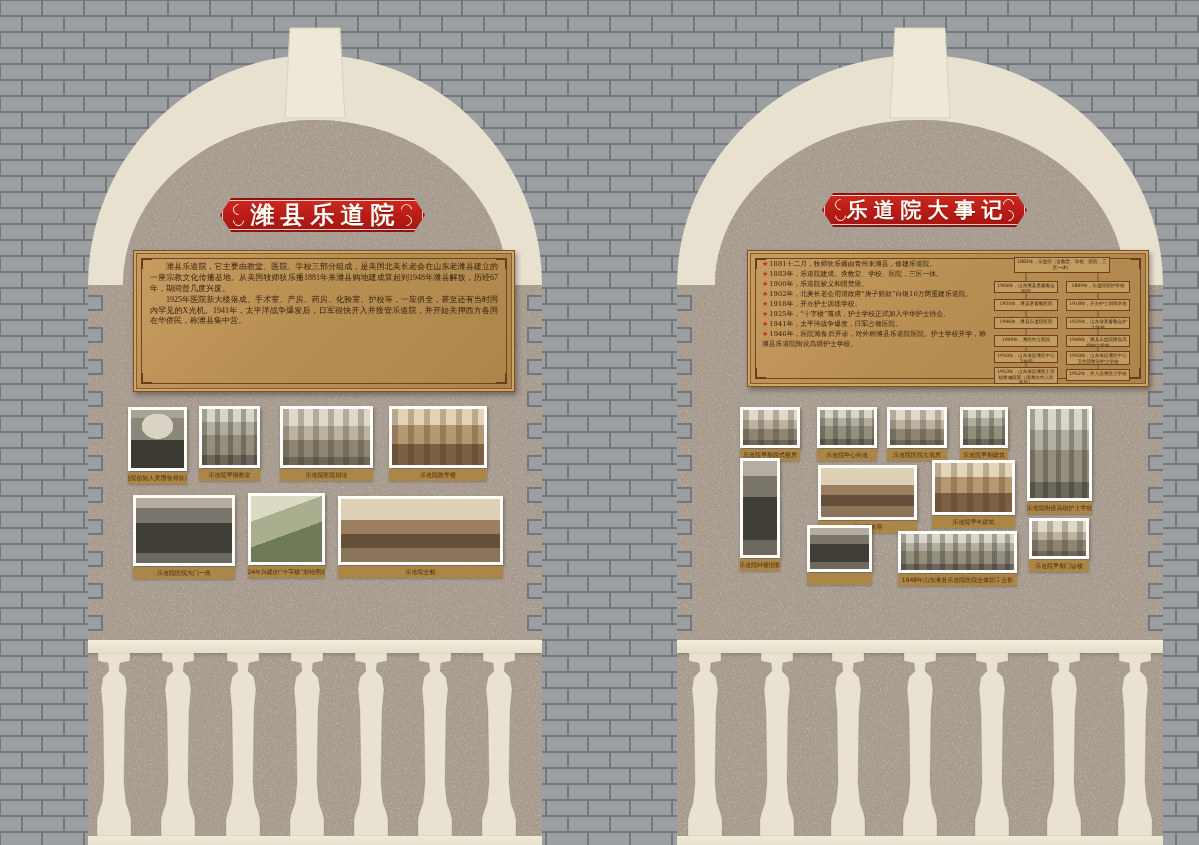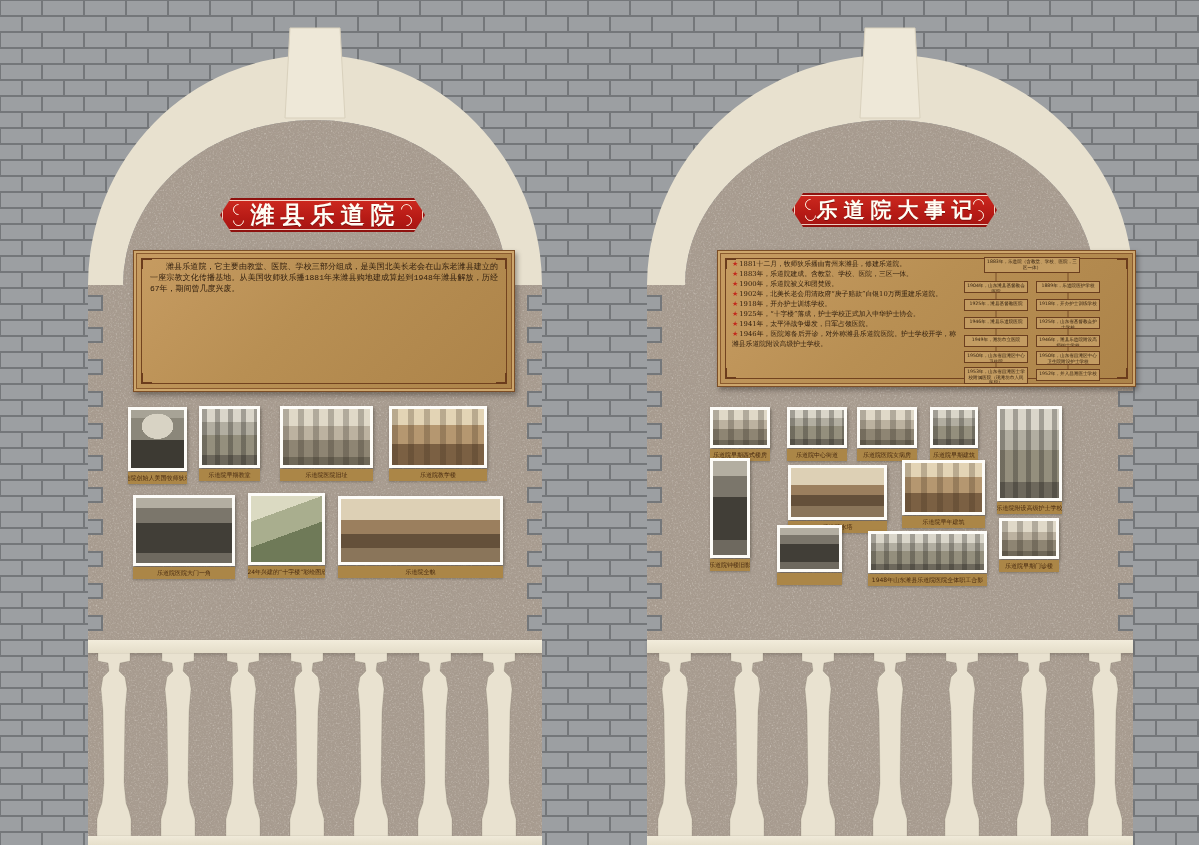--- a/index.html
+++ b/index.html
@@ -7,21 +7,21 @@
     position:relative;width:1199px;height:845px;overflow:hidden;
     background:#9c9fa2;
     font-family:"Liberation Sans",sans-serif;
   }
   
   #bg-brick{position:absolute;left:0;top:0;}
 
   
   .panel{position:absolute;top:0;height:845px;}
   #panel-left{left:88px;width:454px;}
-  #panel-right{left:647px;width:486px;}
+  #panel-right{left:677px;width:486px;}
   .arch-svg{position:absolute;left:0;top:0;}
 
   
   .banner{
     position:absolute;display:flex;align-items:center;justify-content:center;
     background:linear-gradient(180deg,#cf2a20,#b61a15 60%,#a31512);
     clip-path:polygon(11px 0,calc(100% - 11px) 0,100% 50%,calc(100% - 11px) 100%,11px 100%,0 50%);
     box-shadow:inset 0 0 0 2px #8e120f, inset 0 0 0 3px rgba(255,250,235,.8);
   }
   .banner h1{
@@ -48,21 +48,21 @@
     box-shadow:inset 0 0 0 2px #cda66c, inset 0 0 0 3px #8a5a2e, 2px 3px 5px rgba(30,25,20,.4);
   }
   .plaque-frame{position:absolute;inset:7px;border:1px solid #72431f;}
   .pc{position:absolute;width:9px;height:9px;border-top:2px solid #6b3c1c;border-left:2px solid #6b3c1c;}
   .pc.tl{left:-1px;top:-1px;}
   .pc.tr{right:-1px;top:-1px;transform:rotate(90deg);}
   .pc.br{right:-1px;bottom:-1px;transform:rotate(180deg);}
   .pc.bl{left:-1px;bottom:-1px;transform:rotate(270deg);}
   .plaque-body{
     position:absolute;left:16px;right:16px;top:11px;bottom:10px;
-    color:#33200f;font-family:Liberation Mono, monospace;
+    color:#33200f;font-family:Liberation Serif, serif;
     font-size:8px;line-height:1.36;text-align:justify;overflow:hidden;
   }
   .plaque-body p{margin:0;text-indent:2em;}
 
   
   .timeline{
     position:absolute;left:14px;top:9px;width:224px;bottom:8px;overflow:hidden;
     color:#33200f;font-family:"DejaVu Serif","Liberation Serif",serif;
     font-size:6.8px;line-height:1.42;text-align:justify;
   }
@@ -200,20 +200,21 @@
 
   <div class="plaque" style="left:45px;top:250px;width:380px;height:140px;">
     <div class="plaque-frame">
       <span class="pc tl"></span>
       <span class="pc tr"></span>
       <span class="pc br"></span>
       <span class="pc bl"></span>
     </div>
     <div class="plaque-body" id="plaque-left-body">
         <p>潍县乐道院，它主要由教堂、医院、学校三部分组成，是美国北美长老会在山东老潍县建立的一座宗教文化传播基地。从美国牧师狄乐播1881年来潍县购地建成算起到1948年潍县解放，历经67年，期间曾几度兴废。</p>
+        <p>1925年医院新大楼落成。手术室、产房、药房、化验室、护校等，一应俱全，甚至还有当时国内罕见的X光机。1941年，太平洋战争爆发后，日军很快开入并接管乐道院，并开始关押西方各国在华侨民，称潍县集中营。</p>
       </div>
   </div>
 
   <div id="photos-left">
       <div class="photo" style="left: 40px; top: 407px; width: 59px; height: 64px;">
         <div class="photo-inner v1"></div>
       </div>
       <div class="caption" style="left: 40px; top: 472px; width: 59px; height: 12px;">乐道院创始人美国牧师狄乐播</div>
       <div class="photo" style="left: 111px; top: 406px; width: 61px; height: 62px;">
         <div class="photo-inner v2"></div>
@@ -299,21 +300,21 @@
   </svg>
 
   <div class="banner" style="left:145px;top:193px;width:205px;height:34px;">
     <span class="curl l"></span>
     <span class="curl l2"></span>
     <h1>乐道院大事记</h1>
     <span class="curl r"></span>
     <span class="curl r2"></span>
   </div>
 
-  <div class="plaque" style="left:70px;top:250px;width:400px;height:135px;padding-left:17px;">
+  <div class="plaque" style="left:70px;top:250px;width:400px;height:135px;">
     <div class="plaque-frame">
       <span class="pc tl"></span>
       <span class="pc tr"></span>
       <span class="pc br"></span>
       <span class="pc bl"></span>
     </div>
     <div class="timeline" id="timeline">
         <p class="tl-item"><span class="tl-star">★</span>1881十二月，牧师狄乐播由青州来潍县，修建乐道院。</p>
         <p class="tl-item"><span class="tl-star">★</span>1883年，乐道院建成。含教堂、学校、医院，三区一体。</p>
         <p class="tl-item"><span class="tl-star">★</span>1900年，乐道院被义和团焚毁。</p>

